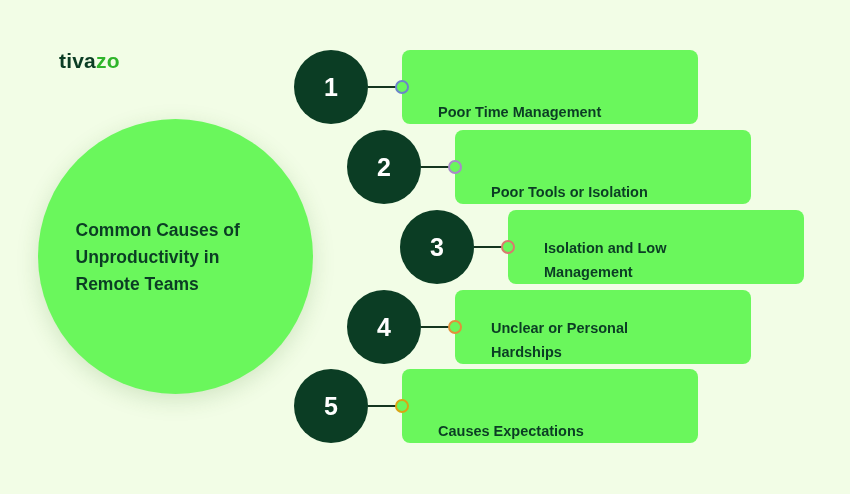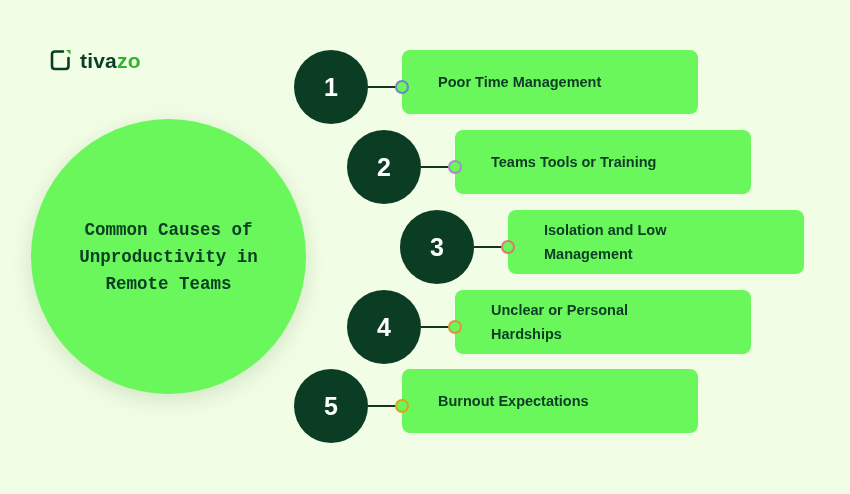--- a/index.html
+++ b/index.html
@@ -13,50 +13,51 @@
       position: relative;
       overflow: hidden;
       font-family: "Liberation Sans", "DejaVu Sans", sans-serif;
     }
     .logo {
       position: absolute;
       left: 50px;
       top: 49px;
       height: 24px;
       display: flex;
+      align-items: center;
+      flex-direction: column;
     }
     .logo-icon {
       width: 21px;
       height: 22px;
       display: block;
     }
     .logo-text {
       margin-left: 9px;
       font-size: 21px;
       font-weight: bold;
       letter-spacing: 0.2px;
       line-height: 24px;
       color: #0b3d24;
     }
     .logo-text .accent { color: #2fb52b; }
 
     .hub {
       position: absolute;
-      left: 31px;
+      left: 38px;
       top: 119px;
       width: 275px;
       height: 275px;
       border-radius: 50%;
       background: #6af75c;
       box-shadow: 0 6px 22px rgba(60, 120, 40, 0.18);
       display: flex;
       align-items: center;
       justify-content: center;
-      text-align: center;
-      font-family: Liberation Mono, monospace;
+      text-align: left;
     }
     .hub-title {
       width: 200px;
       font-size: 17.5px;
       font-weight: bold;
       line-height: 27px;
       color: #0b3d24;
       margin-top: 2px;
     }
 
@@ -85,25 +86,25 @@
       top: 36px;
       width: 30px;
       height: 2px;
       background: #14361f;
     }
     .box {
       position: absolute;
       left: 108px;
       top: 0;
       width: 296px;
-      height: 64px;
+      height: 74px;
       background: #6af75c;
       border-radius: 8px;
       display: flex;
-      align-items: center;
+      align-items: flex-end;
     }
     .box-label {
       margin-left: 36px;
       width: 200px;
       font-size: 14.5px;
       font-weight: bold;
       line-height: 24px;
       color: #0b3d24;
     }
     .ring {
@@ -138,21 +139,21 @@
   <div class="box">
     <div class="box-label">Poor Time Management</div>
   </div>
   <div class="ring" style="border-color: rgb(107, 134, 201);"></div>
 </div>
 
 <div class="item" style="left:347px; top:130px;">
   <div class="num">2</div>
   <div class="connector"></div>
   <div class="box">
-    <div class="box-label">Teams Tools or Training</div>
+    <div class="box-label">Poor Tools or Isolation</div>
   </div>
   <div class="ring" style="border-color: rgb(168, 139, 200);"></div>
 </div>
 
 <div class="item" style="left:400px; top:210px;">
   <div class="num">3</div>
   <div class="connector"></div>
   <div class="box">
     <div class="box-label">Isolation and Low Management</div>
   </div>
@@ -165,16 +166,16 @@
   <div class="box">
     <div class="box-label">Unclear or Personal Hardships</div>
   </div>
   <div class="ring" style="border-color: rgb(224, 145, 58);"></div>
 </div>
 
 <div class="item" style="left:294px; top:369px;">
   <div class="num">5</div>
   <div class="connector"></div>
   <div class="box">
-    <div class="box-label">Burnout Expectations</div>
+    <div class="box-label">Causes Expectations</div>
   </div>
   <div class="ring" style="border-color: rgb(217, 165, 20);"></div>
 </div>
 
 </body></html>

